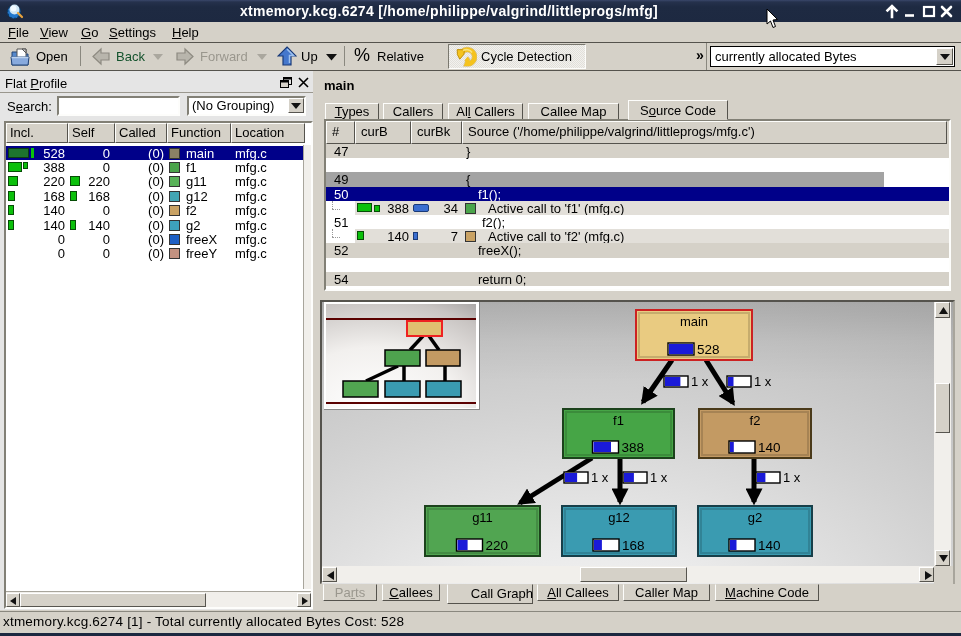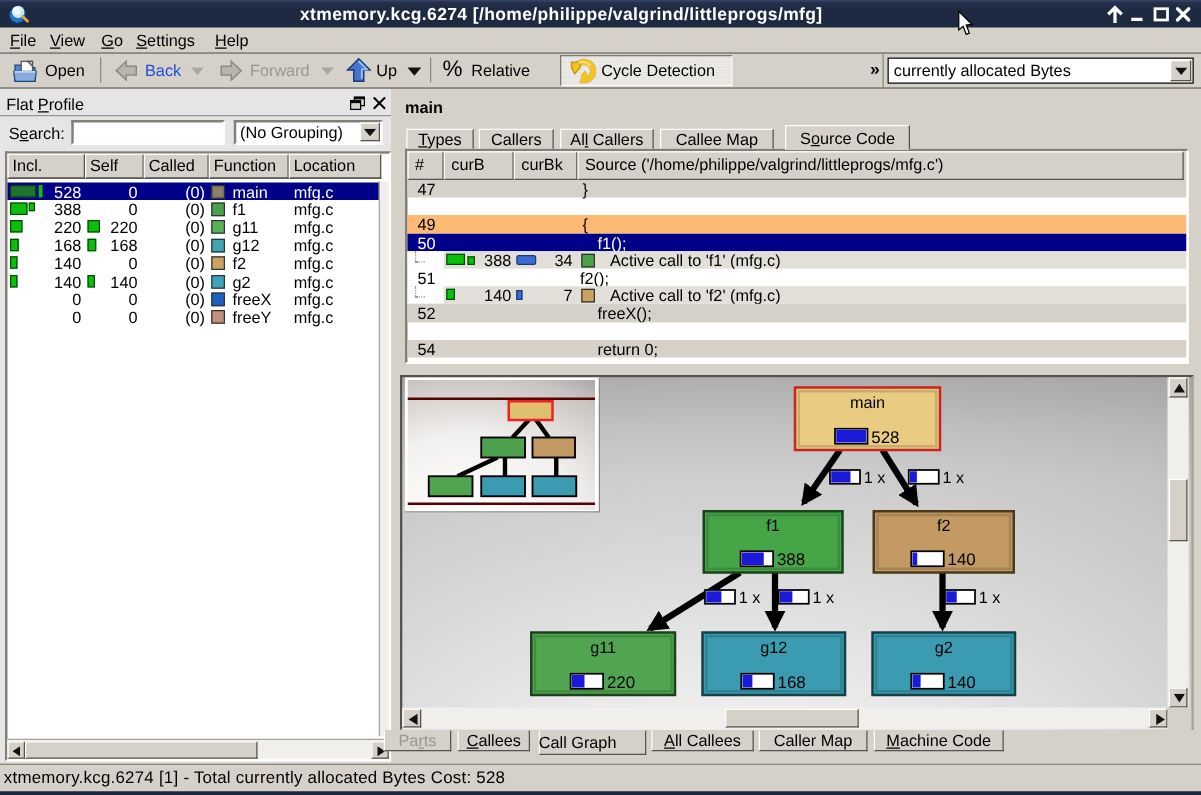--- a/index.html
+++ b/index.html
@@ -52,21 +52,21 @@
     <path d="M12 3 L16 7 L16 3 Z" fill="#ccc" stroke="#555" stroke-width="1"></path>
     <path d="M1 11 L19 11 L18 19 L2 19 Z" fill="#88aadd" stroke="#224477" stroke-width="1"></path>
     <path d="M1.5 11.5 L18.5 11.5" stroke="#bcd2ee" stroke-width="1.5"></path>
   </svg>
   <span class="abs" style="left:36px;top:6px;">Open</span>
   <div class="abs" style="left:80px;top:3px;width:1px;height:20px;background:#8a887f;"></div>
 
   <svg class="abs" style="left:91px;top:4px;" width="20" height="19" viewBox="0 0 20 19">
     <path d="M10 2 L2 9.5 L10 17 L10 13 L18 13 L18 6 L10 6 Z" fill="#b8b5ac" stroke="#8d8a81" stroke-width="1.2"></path>
   </svg>
-  <span class="abs" style="left:116px;top:6px;color:#1d4ed8;">Back</span>
+  <span class="abs" style="left:116px;top:6px;color:#14532d;">Back</span>
   <svg class="abs" style="left:152px;top:10px;" width="12" height="8" viewBox="0 0 12 8">
       <path d="M1 1 L11 1 L6 7 Z" fill="#aaa79e"></path>
     </svg>
 
   <svg class="abs" style="left:175px;top:4px;" width="20" height="19" viewBox="0 0 20 19">
     <path d="M10 2 L18 9.5 L10 17 L10 13 L2 13 L2 6 L10 6 Z" fill="#b8b5ac" stroke="#8d8a81" stroke-width="1.2"></path>
   </svg>
   <span class="abs" style="left:200px;top:6px;color:#9a978e;">Forward</span>
   <svg class="abs" style="left:256px;top:10px;" width="12" height="8" viewBox="0 0 12 8">
       <path d="M1 1 L11 1 L6 7 Z" fill="#aaa79e"></path>
@@ -257,21 +257,21 @@
 <div class="abs" style="left:29px;top:0;width:56px;height:23px;border:1px solid;border-color:#fdfdfb #55534d #55534d #fdfdfb;"></div>
 <span class="abs" style="left:35px;top:3px;">curB</span>
 <div class="abs" style="left:85px;top:0;width:51px;height:23px;border:1px solid;border-color:#fdfdfb #55534d #55534d #fdfdfb;"></div>
 <span class="abs" style="left:91px;top:3px;">curBk</span>
 <div class="abs" style="left:136px;top:0;width:485px;height:23px;border:1px solid;border-color:#fdfdfb #55534d #55534d #fdfdfb;"></div>
 <span class="abs" style="left:142px;top:3px;">Source ('/home/philippe/valgrind/littleprogs/mfg.c')</span>
 <div class="abs" style="left:0;top:23.0px;width:623px;height:14.2px;background:#d5d1c8;">
 <span class="abs" style="left:8px;top:0;">47</span>
 <span class="abs" style="left:140px;top:0;">}</span>
 </div>
-<div class="abs" style="left:0;top:51.4px;width:623px;height:14.2px;background:#fdba74;">
+<div class="abs" style="left:0;top:51.4px;width:558px;height:14.2px;background:#a3a3a3;">
 <span class="abs" style="left:8px;top:0;">49</span>
 <span class="abs" style="left:140px;top:0;">{</span>
 </div>
 <div class="abs" style="left:0;top:65.6px;width:623px;height:14.2px;background:#000089;color:#fff;">
 <span class="abs" style="left:8px;top:0;">50</span>
 <span class="abs" style="left:152px;top:0;">f1();</span>
 </div>
 <div class="abs" style="left:0;top:79.8px;width:623px;height:14.2px;background:#e2dfd9;">
 <div class="abs" style="left:0;top:0;width:29px;height:100%;background:#fff;"></div>
 <div class="abs" style="left:6px;top:0px;width:1px;height:8px;border-left:1px dotted #999;"></div>
@@ -279,21 +279,21 @@
 <span class="abs" style="left:31px;top:2px;width:15px;height:9px;background:#0bc00b;border:1px solid #064d06;"></span>
 <span class="abs" style="left:48px;top:4px;width:6px;height:7px;background:#0bc00b;border:1px solid #064d06;"></span>
 <span class="abs" style="left:38px;top:0;width:45px;text-align:right;">388</span>
 <span class="abs" style="left:87px;top:3px;width:16px;height:8px;background:#3a6ed0;border:1px solid #1a3a77;border-radius:2px;"></span>
 <span class="abs" style="left:87px;top:0;width:45px;text-align:right;">34</span>
 <span class="abs" style="left:139px;top:2px;width:11px;height:11px;background:#4aa44a;border:1px solid #333;"></span>
 <span class="abs" style="left:162px;top:0;">Active call to 'f1' (mfg.c)</span>
 </div>
 <div class="abs" style="left:0;top:94.0px;width:623px;height:14.2px;background:#fff;">
 <span class="abs" style="left:8px;top:0;">51</span>
-<span class="abs" style="left:138px;top:0;">f2();</span>
+<span class="abs" style="left:156px;top:0;">f2();</span>
 </div>
 <div class="abs" style="left:0;top:108.2px;width:623px;height:14.2px;background:#e2dfd9;">
 <div class="abs" style="left:0;top:0;width:29px;height:100%;background:#fff;"></div>
 <div class="abs" style="left:6px;top:0px;width:1px;height:8px;border-left:1px dotted #999;"></div>
 <div class="abs" style="left:6px;top:8px;width:8px;height:1px;border-top:1px dotted #999;"></div>
 <span class="abs" style="left:31px;top:2px;width:7px;height:9px;background:#0bc00b;border:1px solid #064d06;"></span>
 <span class="abs" style="left:38px;top:0;width:45px;text-align:right;">140</span>
 <span class="abs" style="left:87px;top:3px;width:5px;height:8px;background:#3a6ed0;border:1px solid #1a3a77;"></span>
 <span class="abs" style="left:87px;top:0;width:45px;text-align:right;">7</span>
 <span class="abs" style="left:139px;top:2px;width:11px;height:11px;background:#c9a264;border:1px solid #333;"></span>
@@ -423,27 +423,27 @@
 <div class="abs raised" style="left:597px;top:1px;width:15px;height:15px;background:#d5d1c8;">
         <svg class="abs" style="left:4px;top:3px;" width="8" height="9" viewBox="0 0 8 9">
           <path d="M1 0 L1 9 L8 4.5 Z" fill="#111"></path>
         </svg>
       </div>
 <div class="abs raised" style="left:258px;top:1px;width:107px;height:15px;background:#d5d1c8;"></div>
 </div>
 <div class="abs" style="left:612px;top:264px;width:19px;height:18px;background:#d5d1c8;"></div>
 </div>
 
-<div class="abs" id="bottomtabs" style="left:304px;top:584px;width:641px;height:20px;">
+<div class="abs" id="bottomtabs" style="left:320px;top:584px;width:641px;height:20px;">
 <div class="abs" style="left:3px;top:0px;width:54px;height:17px;background:#d5d1c8;border:1px solid;border-color:transparent #55534d #55534d #fdfdfb;"></div>
 <span class="abs" style="left:3px;top:1px;width:54px;text-align:center;color:#9a978e;">Pa<u>r</u>ts</span>
 <div class="abs" style="left:62px;top:0px;width:58px;height:17px;background:#d5d1c8;border:1px solid;border-color:transparent #55534d #55534d #fdfdfb;"></div>
 <span class="abs" style="left:62px;top:1px;width:58px;text-align:center;"><u>C</u>allees</span>
 <div class="abs" style="left:127px;top:0px;width:86px;height:20px;background:#d5d1c8;border:1px solid;border-color:transparent #55534d #55534d #fdfdfb;z-index:3;"></div>
-<span class="abs" style="left:127px;top:2px;width:86px;text-align:left;z-index:4;">Call Graph</span>
+<span class="abs" style="left:127px;top:2px;width:86px;text-align:right;z-index:4;">Call Graph</span>
 <div class="abs" style="left:217px;top:0px;width:82px;height:17px;background:#d5d1c8;border:1px solid;border-color:transparent #55534d #55534d #fdfdfb;"></div>
 <span class="abs" style="left:217px;top:1px;width:82px;text-align:center;"><u>A</u>ll Callees</span>
 <div class="abs" style="left:303px;top:0px;width:87px;height:17px;background:#d5d1c8;border:1px solid;border-color:transparent #55534d #55534d #fdfdfb;"></div>
 <span class="abs" style="left:303px;top:1px;width:87px;text-align:center;">Caller Map</span>
 <div class="abs" style="left:395px;top:0px;width:104px;height:17px;background:#d5d1c8;border:1px solid;border-color:transparent #55534d #55534d #fdfdfb;"></div>
 <span class="abs" style="left:395px;top:1px;width:104px;text-align:center;"><u>M</u>achine Code</span>
 </div>
 
 <div class="abs" style="left:0;top:611px;width:961px;height:1px;background:#8a887f;"></div>
 <div class="abs" style="left:0;top:612px;width:961px;height:20px;background:#d5d1c8;">

